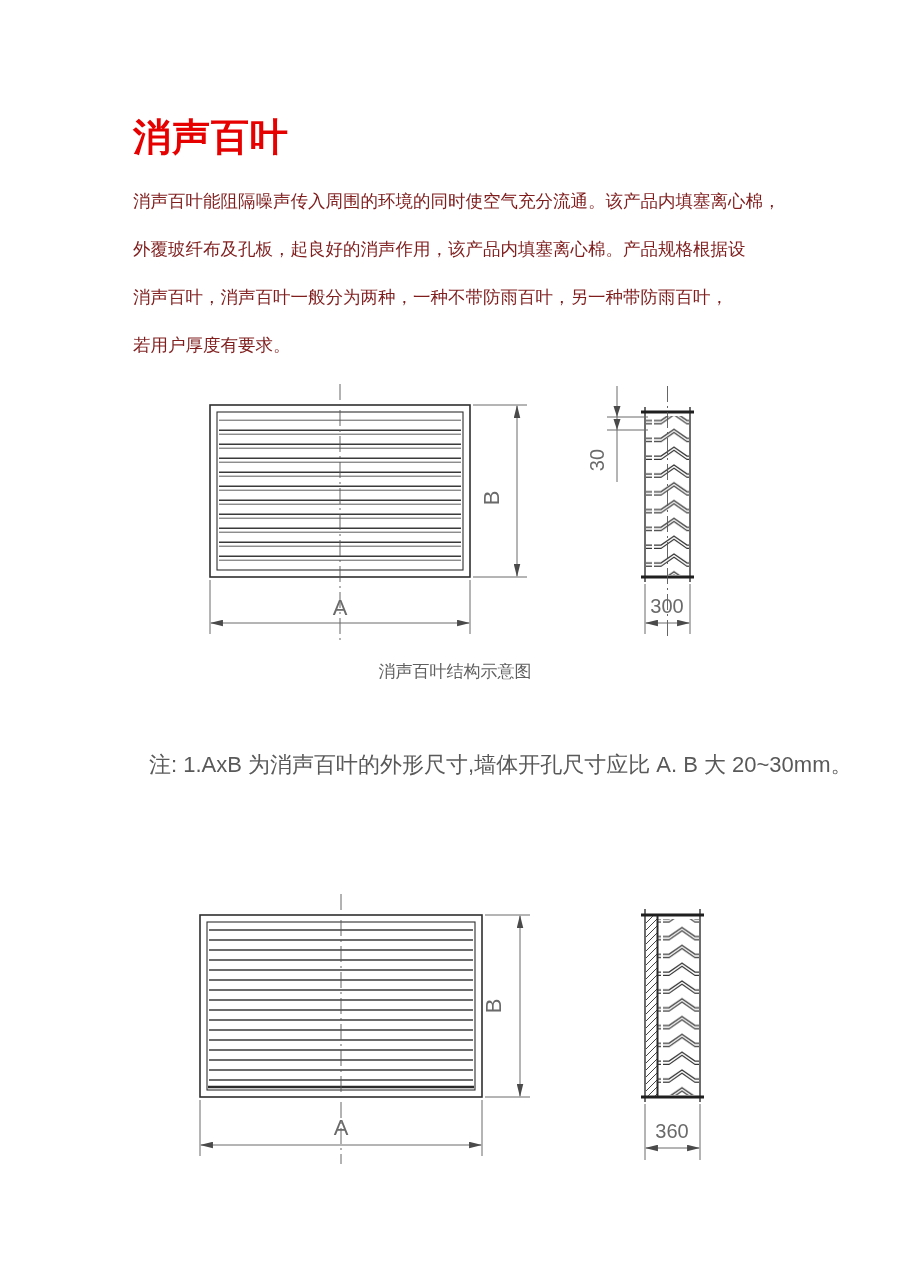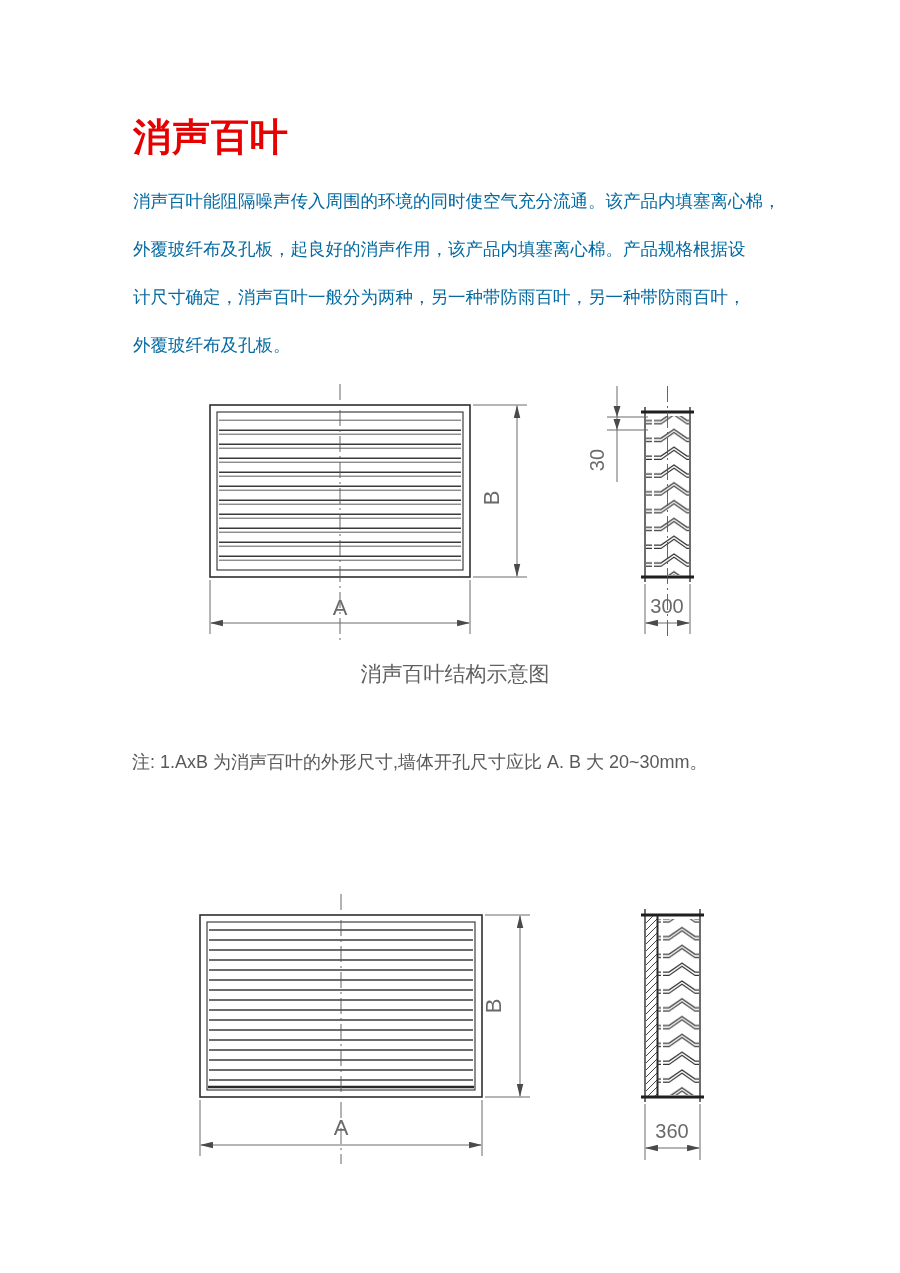--- a/index.html
+++ b/index.html
@@ -11,51 +11,51 @@
     font-family:"Liberation Sans", sans-serif;
     overflow:hidden;
   }
   .doc-title{
     position:absolute;left:133px;top:112px;
     font-size:38px;font-weight:bold;color:#e60000;
     letter-spacing:1px;margin:0;
   }
   .intro{
     position:absolute;left:133px;top:177px;width:660px;
-    font-size:17.5px;color:#0369a1;
+    font-size:17.5px;color:#7f1d1d;
   }
   .intro .line{line-height:48px;white-space:nowrap;}
   .fig{position:absolute;}
   .fig-caption{
     position:absolute;left:180px;top:660px;width:550px;
-    text-align:center;font-size:21px;color:#5f5f5f;
+    text-align:center;font-size:17px;color:#5f5f5f;
   }
   .note{
-    position:absolute;left:132px;width:700px;
-    font-size:18px;color:#595959;white-space:nowrap;
+    position:absolute;left:149px;width:700px;
+    font-size:22px;color:#595959;white-space:nowrap;
   }
   .note.n1{top:750px;}
   .note.n2{top:800px;}
   svg text{
     font-family:"Liberation Sans", sans-serif;
     fill:#6a6a6a;
   }
 </style>
 </head>
 <body>
 
 <div class="page">
 
   <h1 class="doc-title">消声百叶</h1>
 
   <div class="intro">
     <div class="line">消声百叶能阻隔噪声传入周围的环境的同时使空气充分流通。该产品内填塞离心棉，</div>
     <div class="line">外覆玻纤布及孔板，起良好的消声作用，该产品内填塞离心棉。产品规格根据设</div>
-    <div class="line">计尺寸确定，消声百叶一般分为两种，另一种带防雨百叶，另一种带防雨百叶，</div>
-    <div class="line">外覆玻纤布及孔板。</div>
+    <div class="line">消声百叶，消声百叶一般分为两种，一种不带防雨百叶，另一种带防雨百叶，</div>
+    <div class="line">若用户厚度有要求。</div>
   </div>
 
   <svg class="fig" style="left:180px;top:372px;" width="580" height="300" viewBox="0 0 580 300">
     <defs>
       <marker id="arrow" viewBox="0 0 12 6" refX="11" refY="3" markerWidth="13" markerHeight="7" markerUnits="userSpaceOnUse" orient="auto-start-reverse">
         <path d="M0,0 L12,3 L0,6 z" fill="#4a4a4a"></path>
       </marker>
       <pattern id="slats1" patternUnits="userSpaceOnUse" width="300" height="14">
         <line x1="0" y1="2.2" x2="300" y2="2.2" stroke="#3a3a3a" stroke-width="1.6"></line>
         <line x1="0" y1="6.2" x2="300" y2="6.2" stroke="#5a5a5a" stroke-width="1"></line>

